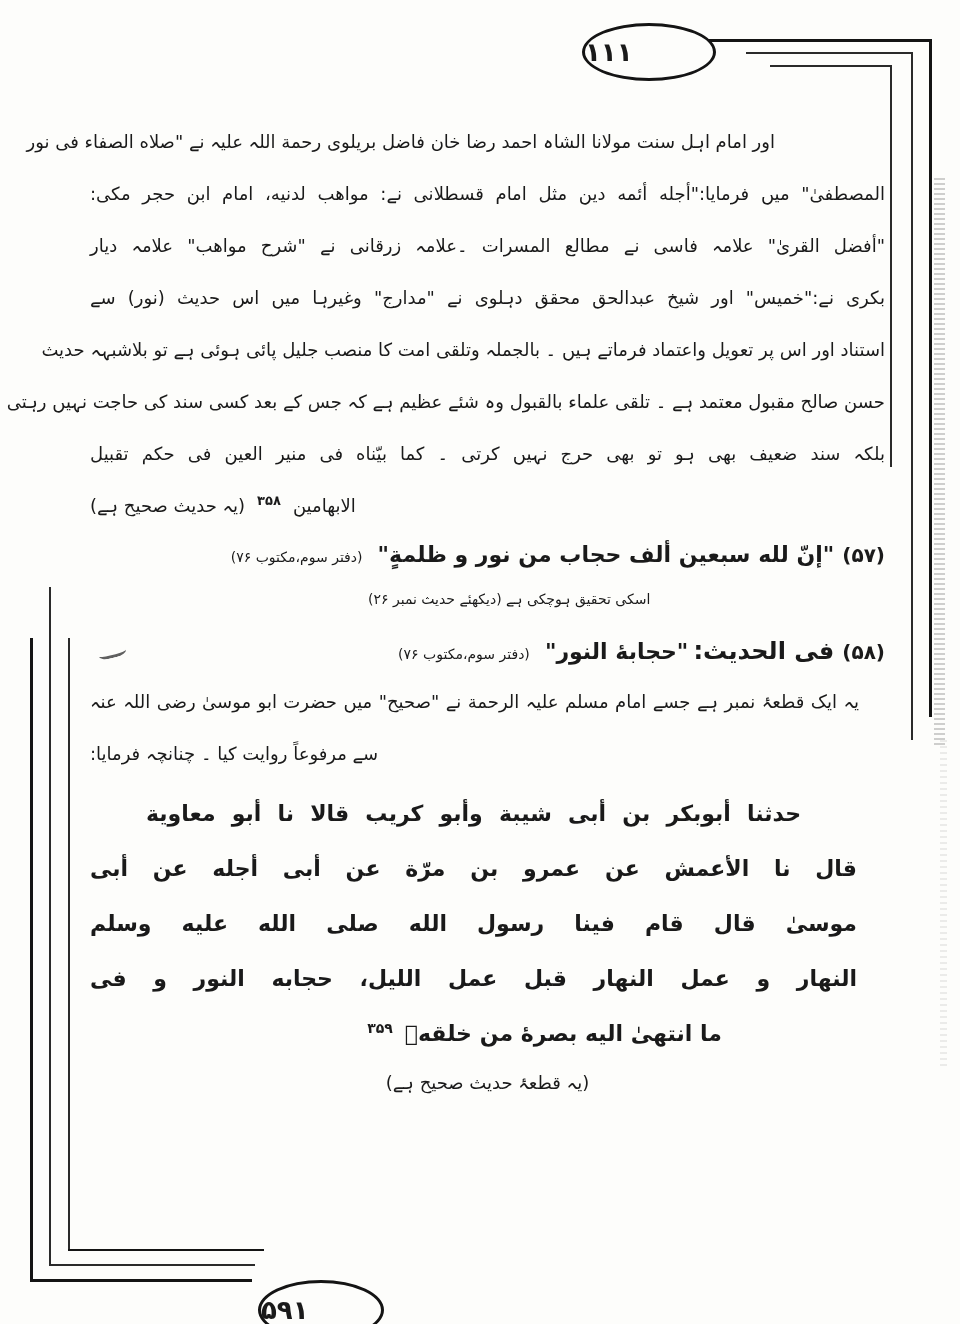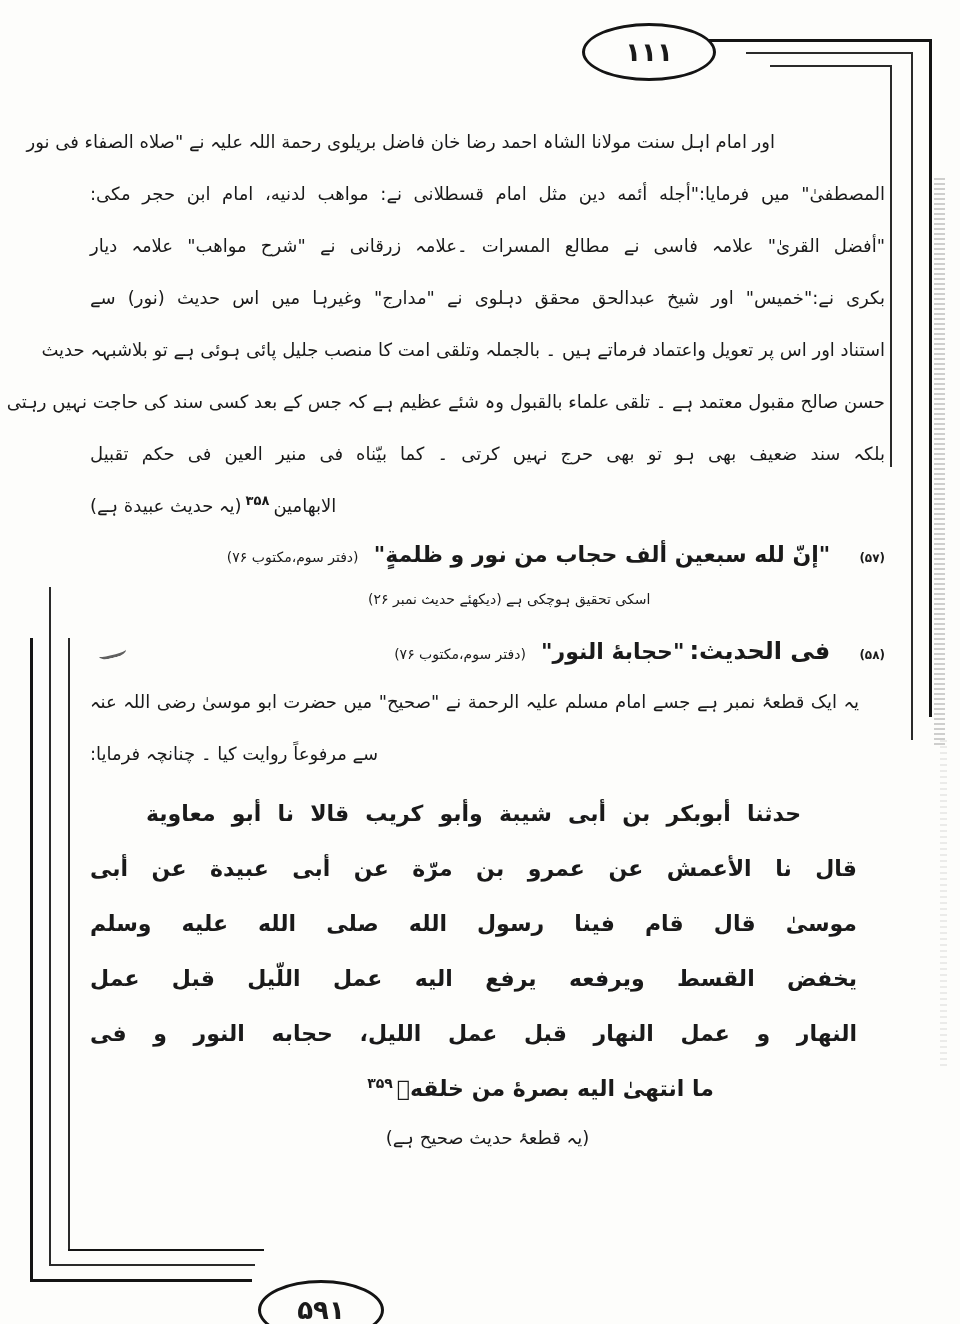--- a/index.html
+++ b/index.html
@@ -22,21 +22,21 @@
   
   .l-out{top:638px;left:30px;width:3px;height:644px;}
   .l-mid{top:587px;left:49px;width:2px;height:679px;}
   .l-in {top:638px;left:68px;width:2px;height:613px;}
   .b-in {top:1249px;left:68px;width:196px;height:2px;}
   .b-mid{top:1264px;left:49px;width:206px;height:2px;}
   .b-out{top:1279px;left:30px;width:222px;height:3px;}
   
   .oval{
     position:absolute;border:3px solid #141414;border-radius:50%;
-    background:#fdfdfb;display:flex;align-items:center;justify-content:center;
+    background:#fdfdfb;display:flex;align-items:center;
     font-weight:bold;z-index:3;
   }
   .oval-top{left:582px;top:23px;width:128px;height:52px;font-size:26px;}
   .oval-bottom{left:258px;top:1280px;width:120px;height:54px;font-size:26px;}
   
   .noise-right{
     position:absolute;left:934px;top:178px;width:11px;height:568px;opacity:.38;
     background:repeating-linear-gradient(180deg, rgba(30,30,30,.55) 0 2px, transparent 2px 5px);
   }
   .noise-right2{
@@ -52,24 +52,24 @@
   .content{position:absolute;top:116px;left:90px;width:795px;direction:rtl;}
   .u-line{
     direction:rtl;font-size:18px;line-height:52px;height:52px;
     text-align:justify;text-align-last:justify;white-space:nowrap;overflow:visible;
   }
   .u-line.indent{padding-right:110px;}
   .u-line.small-indent{padding-right:26px;}
   .u-line.flush-left{text-align:left;text-align-last:left;}
   .fnote{
     font-size:13px;font-weight:bold;vertical-align:super;line-height:0;
-    margin:0 4px;
+    margin:0 12px;
   }
   .entry{direction:rtl;text-align:right;line-height:46px;height:46px;white-space:nowrap;}
-  .entry .enum{font-size:12px;font-weight:bold;margin-left:24px;}
+  .entry .enum{font-size:20px;font-weight:bold;margin-left:3px;}
   .entry .eintro{font-size:24px;font-weight:bold;}
   .entry .equote{font-size:22px;font-weight:bold;margin-left:10px;}
   .entry .eref{font-size:14px;}
   .entry58{line-height:50px;height:50px;margin-top:6px;}
   .note57{
     direction:rtl;font-size:14px;line-height:42px;height:42px;
     text-align:left;text-align-last:left;padding-left:278px;white-space:nowrap;
   }
   .hadith{margin-top:6px;padding-right:28px;}
   .h-line{
@@ -120,21 +120,21 @@
   <div class="content">
 
     <div class="u-line indent">اور امام اہل سنت مولانا الشاہ احمد رضا خان فاضل بریلوی رحمة اللہ علیہ نے "صلاه الصفاء فی نور</div>
     <div class="u-line">المصطفیٰ" میں فرمایا:"أجله أئمه دین مثل امام قسطلانی نے: مواهب لدنیه، امام ابن حجر مکی:</div>
     <div class="u-line">"أفضل القریٰ" علامہ فاسی نے مطالع المسرات ۔علامہ زرقانی نے "شرح مواهب" علامہ دیار</div>
     <div class="u-line">بکری نے:"خمیس" اور شیخ عبدالحق محقق دہلوی نے "مدارج" وغیرہا میں اس حدیث (نور) سے</div>
     <div class="u-line">استناد اور اس پر تعویل واعتماد فرماتے ہیں ۔ بالجملہ وتلقی امت کا منصب جلیل پائی ہوئی ہے تو بلاشبہہ حدیث</div>
     <div class="u-line">حسن صالح مقبول معتمد ہے ۔ تلقی علماء بالقبول وہ شئے عظیم ہے کہ جس کے بعد کسی سند کی حاجت نہیں رہتی ۔</div>
     <div class="u-line">بلکہ سند ضعیف بھی ہو تو بھی حرج نہیں کرتی ۔ کما بیّناه فی منیر العین فی حکم تقبیل</div>
     <div class="u-line flush-left">
-      <span>الابھامین</span><sup class="fnote">۳۵۸</sup><span>(یہ حدیث عبیدة ہے)</span>
+      <span>الابھامین</span><sup class="fnote">۳۵۸</sup><span>(یہ حدیث صحیح ہے)</span>
     </div>
 
     <div class="entry">
       <span class="enum">(۵۷)</span>
       <span class="equote">"إنّ لله سبعین ألف حجاب من نور و ظلمةٍ"</span>
       <span class="eref">(دفتر سوم،مکتوب ۷۶)</span>
     </div>
     <div class="note57">اسکی تحقیق ہوچکی ہے (دیکھئے حدیث نمبر ۲۶)</div>
 
     <div class="entry entry58">
@@ -142,23 +142,22 @@
       <span class="eintro">فی الحدیث:</span>
       <span class="equote">"حجابهٔ النور"</span>
       <span class="eref">(دفتر سوم،مکتوب ۷۶)</span>
     </div>
 
     <div class="u-line small-indent">یہ ایک قطعۂ نمبر ہے جسے امام مسلم علیہ الرحمة نے "صحیح" میں حضرت ابو موسیٰ رضی اللہ عنہ</div>
     <div class="u-line flush-left">سے مرفوعاً روایت کیا ۔ چنانچہ فرمایا:</div>
 
     <div class="hadith">
       <div class="h-line h-first">حدثنا أبوبکر بن أبی شیبة وأبو کریب قالا نا أبو معاویة</div>
-      <div class="h-line">قال نا الأعمش عن عمرو بن مرّة عن أبی عبیدة عن أبی</div>
+      <div class="h-line">قال نا الأعمش عن عمرو بن مرّة عن أبی أجله عن أبی</div>
       <div class="h-line">موسیٰ قال قام فینا رسول الله صلی الله علیه وسلم</div>
-      <div class="h-line">یخفض القسط ویرفعه یرفع الیه عمل اللّیل قبل عمل</div>
       <div class="h-line">النهار و عمل النهار قبل عمل اللیل، حجابه النور و فی</div>
       <div class="h-tail">
         <span>ما انتهیٰ الیه بصرهٔ من خلقهٖ</span><sup class="fnote">۳۵۹</sup>
       </div>
     </div>
 
     <div class="closing">(یہ قطعۂ حدیث صحیح ہے)</div>
 
   </div>
 </div>

